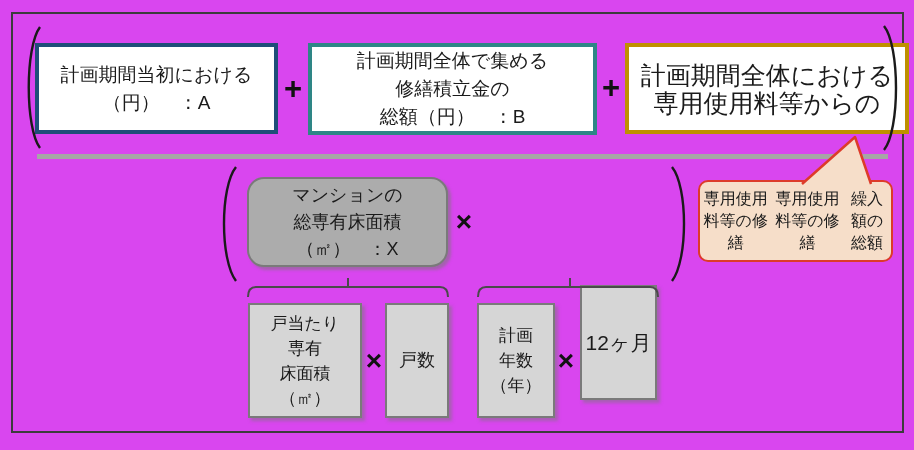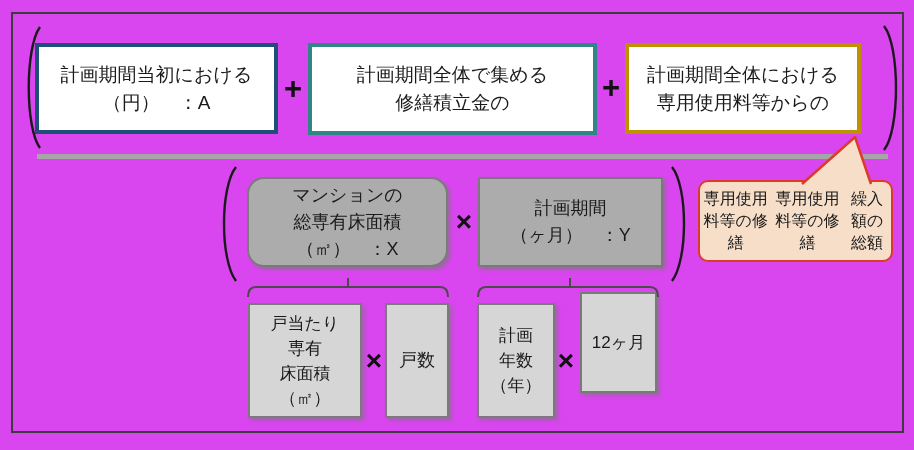--- a/index.html
+++ b/index.html
@@ -17,39 +17,39 @@
   }
   .fbox{
     position:absolute;box-sizing:border-box;
     display:flex;flex-direction:column;justify-content:center;align-items:center;
     text-align:center;z-index:1;background:#ffffff;
   }
   .fbox .ln{display:block;white-space:nowrap;}
   
   .box-a{left:35px;top:43px;width:243px;height:91px;border:4px solid var(--box-a-border,#1f4e79);font-size:19px;line-height:28px;}
   .box-b{left:308px;top:43px;width:289px;height:92px;border:4px solid var(--box-b-border,#2e8686);font-size:19px;line-height:28px;}
-  .box-c{left:625px;top:43px;width:236px;height:91px;border:4px solid var(--box-c-border,#bf9000);font-size:19px;line-height:28px;}
+  .box-c{left:625px;top:43px;width:284px;height:91px;border:4px solid var(--box-c-border,#bf9000);font-size:25px;line-height:28px;}
   
   .graybox{
     background:var(--dark-gray-fill,#acacac);
     border:2px solid var(--gray-box-border,#7a7a7a);
     box-shadow:3px 3px 3px rgba(120,120,120,0.55);
   }
   .box-x{left:247px;top:177px;width:201px;height:90px;font-size:18px;line-height:27px;border-radius:17px;}
   .box-y{left:478px;top:177px;width:185px;height:90px;font-size:18px;line-height:27px;}
   
   .litebox{
     background:var(--light-gray-fill,#d6d6d6);
     border:2px solid var(--gray-box-border,#7a7a7a);
     box-shadow:3px 3px 3px rgba(120,120,120,0.5);
   }
   .box-floor{left:248px;top:303px;width:114px;height:115px;font-size:17px;line-height:25px;}
   .box-units{left:385px;top:303px;width:64px;height:115px;font-size:18px;line-height:25px;}
   .box-years{left:477px;top:303px;width:78px;height:115px;font-size:17px;line-height:25px;}
-  .box-months{left:580px;top:292px;width:77px;height:101px;font-size:17px;line-height:25px;}
+  .box-months{left:580px;top:285px;width:77px;height:115px;font-size:21px;line-height:25px;}
   
   .op{
     position:absolute;z-index:4;transform:translate(-50%,-50%);
     font-weight:700;color:#111;
   }
   .op-plus{font-size:31px;}
   .op-times{font-size:28px;}
   
   .callout{
     position:absolute;left:698px;top:180px;width:195px;height:82px;
@@ -72,41 +72,38 @@
   <div class="fbox box-a">
     <span class="ln">計画期間当初における</span>
     <span class="ln">（円）　：A</span>
   </div>
 
   <span class="op op-plus" style="left:293px;top:89px">+</span>
 
   <div class="fbox box-b">
     <span class="ln">計画期間全体で集める</span>
     <span class="ln">修繕積立金の</span>
+    <span class="ln">総額（円）　：B</span>
   </div>
 
   <span class="op op-plus" style="left:611px;top:88px">+</span>
 
   <div class="fbox box-c">
     <span class="ln">計画期間全体における</span>
     <span class="ln">専用使用料等からの</span>
   </div>
 
   <div class="fbox graybox box-x">
     <span class="ln">マンションの</span>
     <span class="ln">総専有床面積</span>
     <span class="ln">（㎡）　：X</span>
   </div>
 
   <span class="op op-times" style="left:464px;top:222px">×</span>
 
-  <div class="fbox graybox box-y">
-    <span class="ln">計画期間</span>
-    <span class="ln">（ヶ月）　：Y</span>
-  </div>
 
   <div class="callout">
     <span class="ln">専用使用料等の修繕</span>
     <span class="ln">専用使用料等の修繕</span>
     <span class="ln">繰入額の総額</span>
   </div>
 
   <div class="fbox litebox box-floor">
     <span class="ln">戸当たり</span>
     <span class="ln">専有</span>

